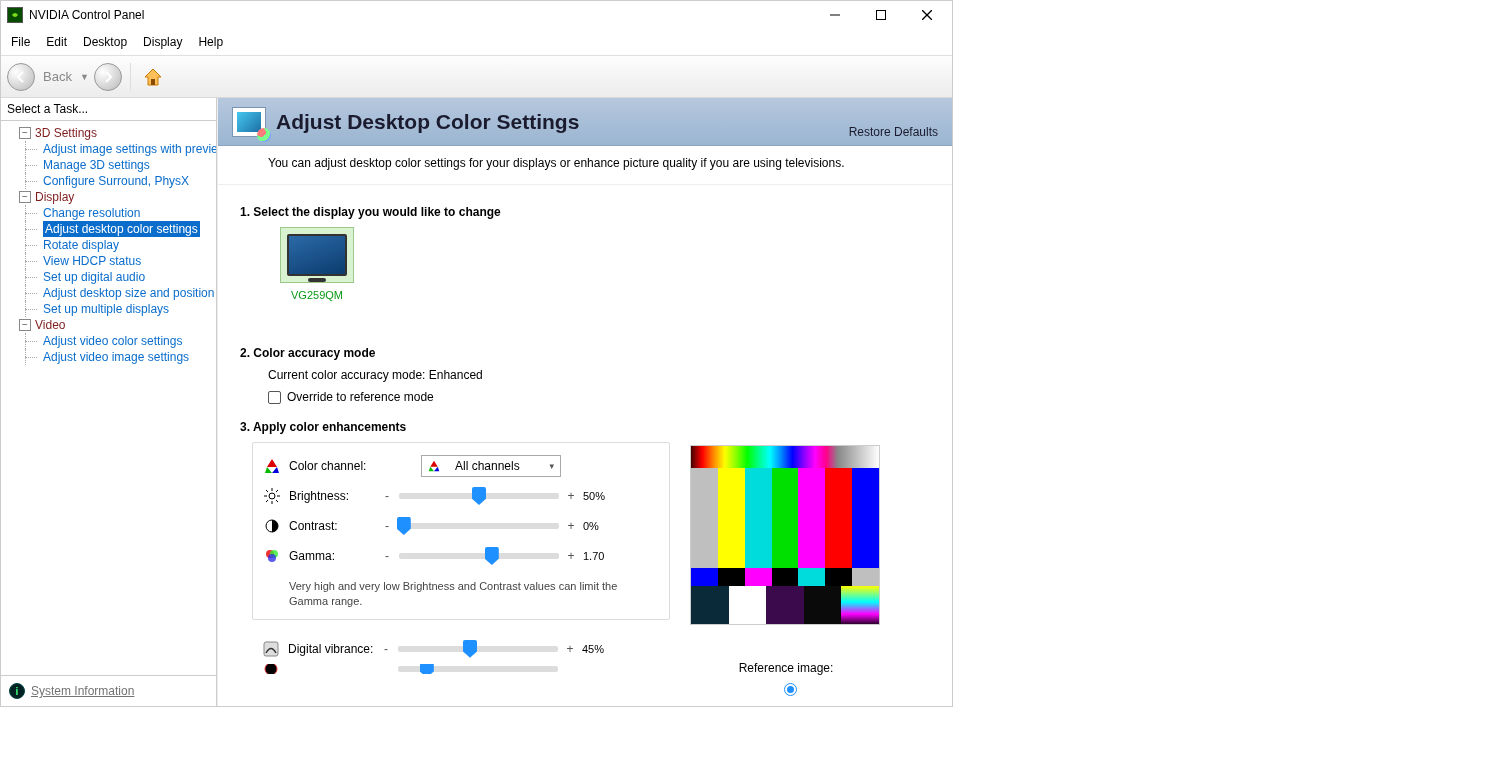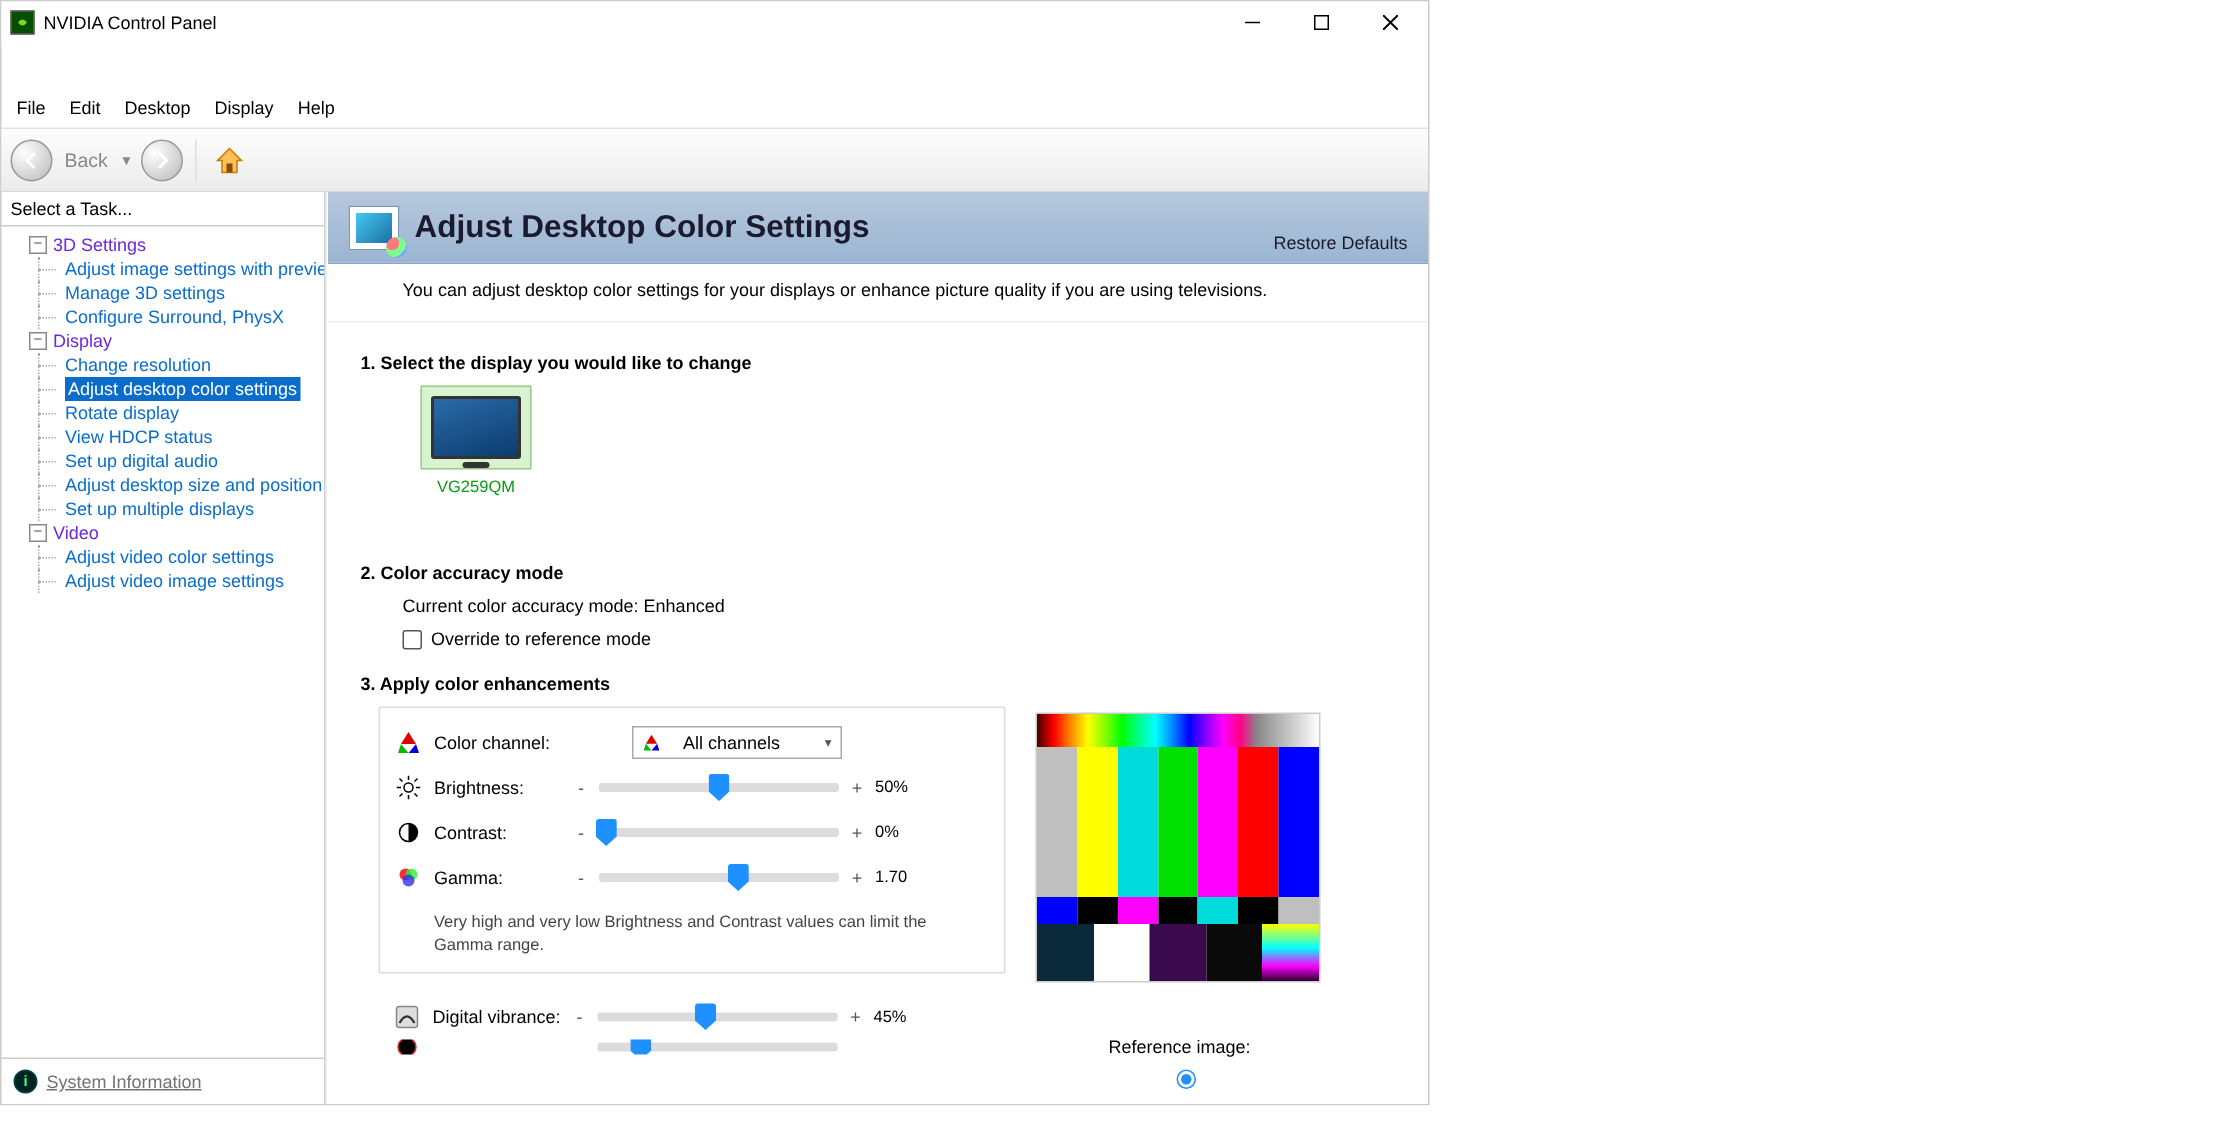--- a/index.html
+++ b/index.html
@@ -44,21 +44,21 @@
   }
   .winbtn svg { display:block; }
 
   
   .menubar {
     display: flex;
     gap: 12px;
     padding: 4px 8px;
     border-bottom: 1px solid #e0e0e0;
   }
-  .menuitem { font-size: 12px; padding: 2px 2px; margin-top: 30px; }
+  .menuitem { font-size: 12px; padding: 2px 2px; }
 
   
   .toolbar {
     display: flex;
     align-items: center;
     gap: 4px;
     padding: 4px 6px;
     border-bottom: 1px solid #d9d9d9;
     background: linear-gradient(#fdfdfd,#ececec);
     height: 42px;
@@ -105,21 +105,21 @@
     white-space:nowrap;
   }
   .expander {
     width:12px; height:12px;
     border:1px solid #888;
     display:inline-flex; align-items:center; justify-content:center;
     font-size:10px; line-height:10px;
     margin-right:4px;
     color:#555;
   }
-  .tree-group { color:#6d28d9; }
+  .tree-group { color:#7f1d1d; }
   .tree-link { color:#0a6dcc; }
   .tree-link.selected {
     background:#0a6dcc; color:#fff;
     padding:0 2px;
   }
   .indent-1 { padding-left: 14px; }
   .indent-2 { padding-left: 38px; position:relative; }
   .indent-2::before {
     content:"";
     position:absolute;

